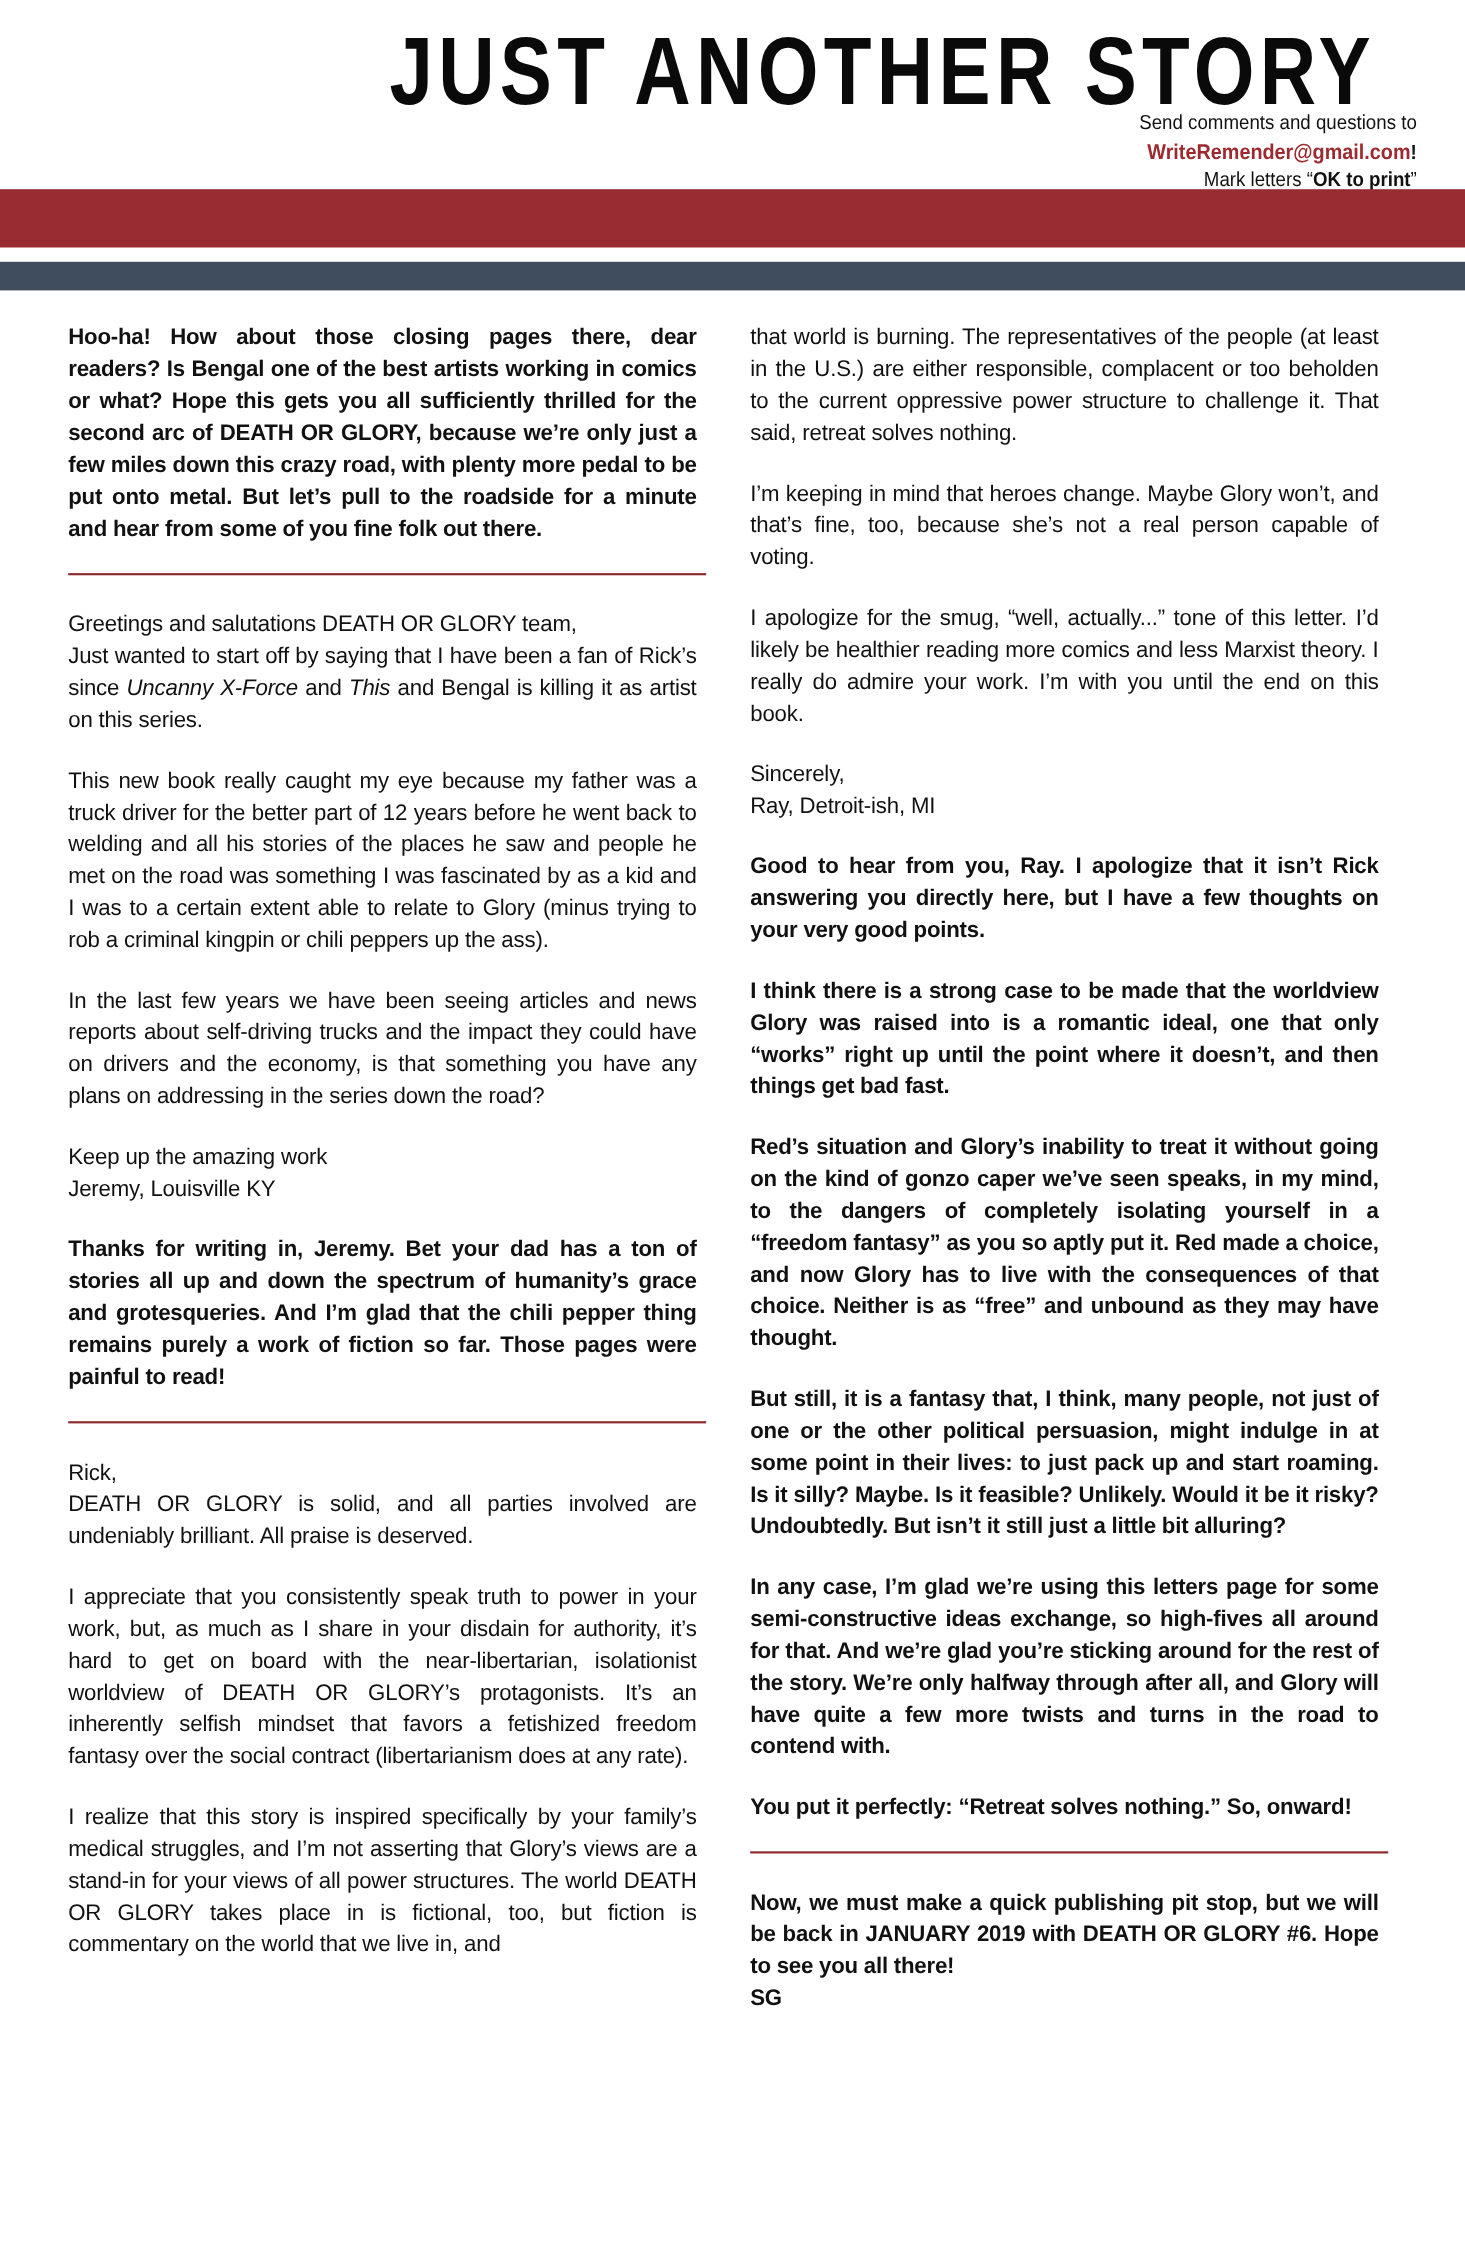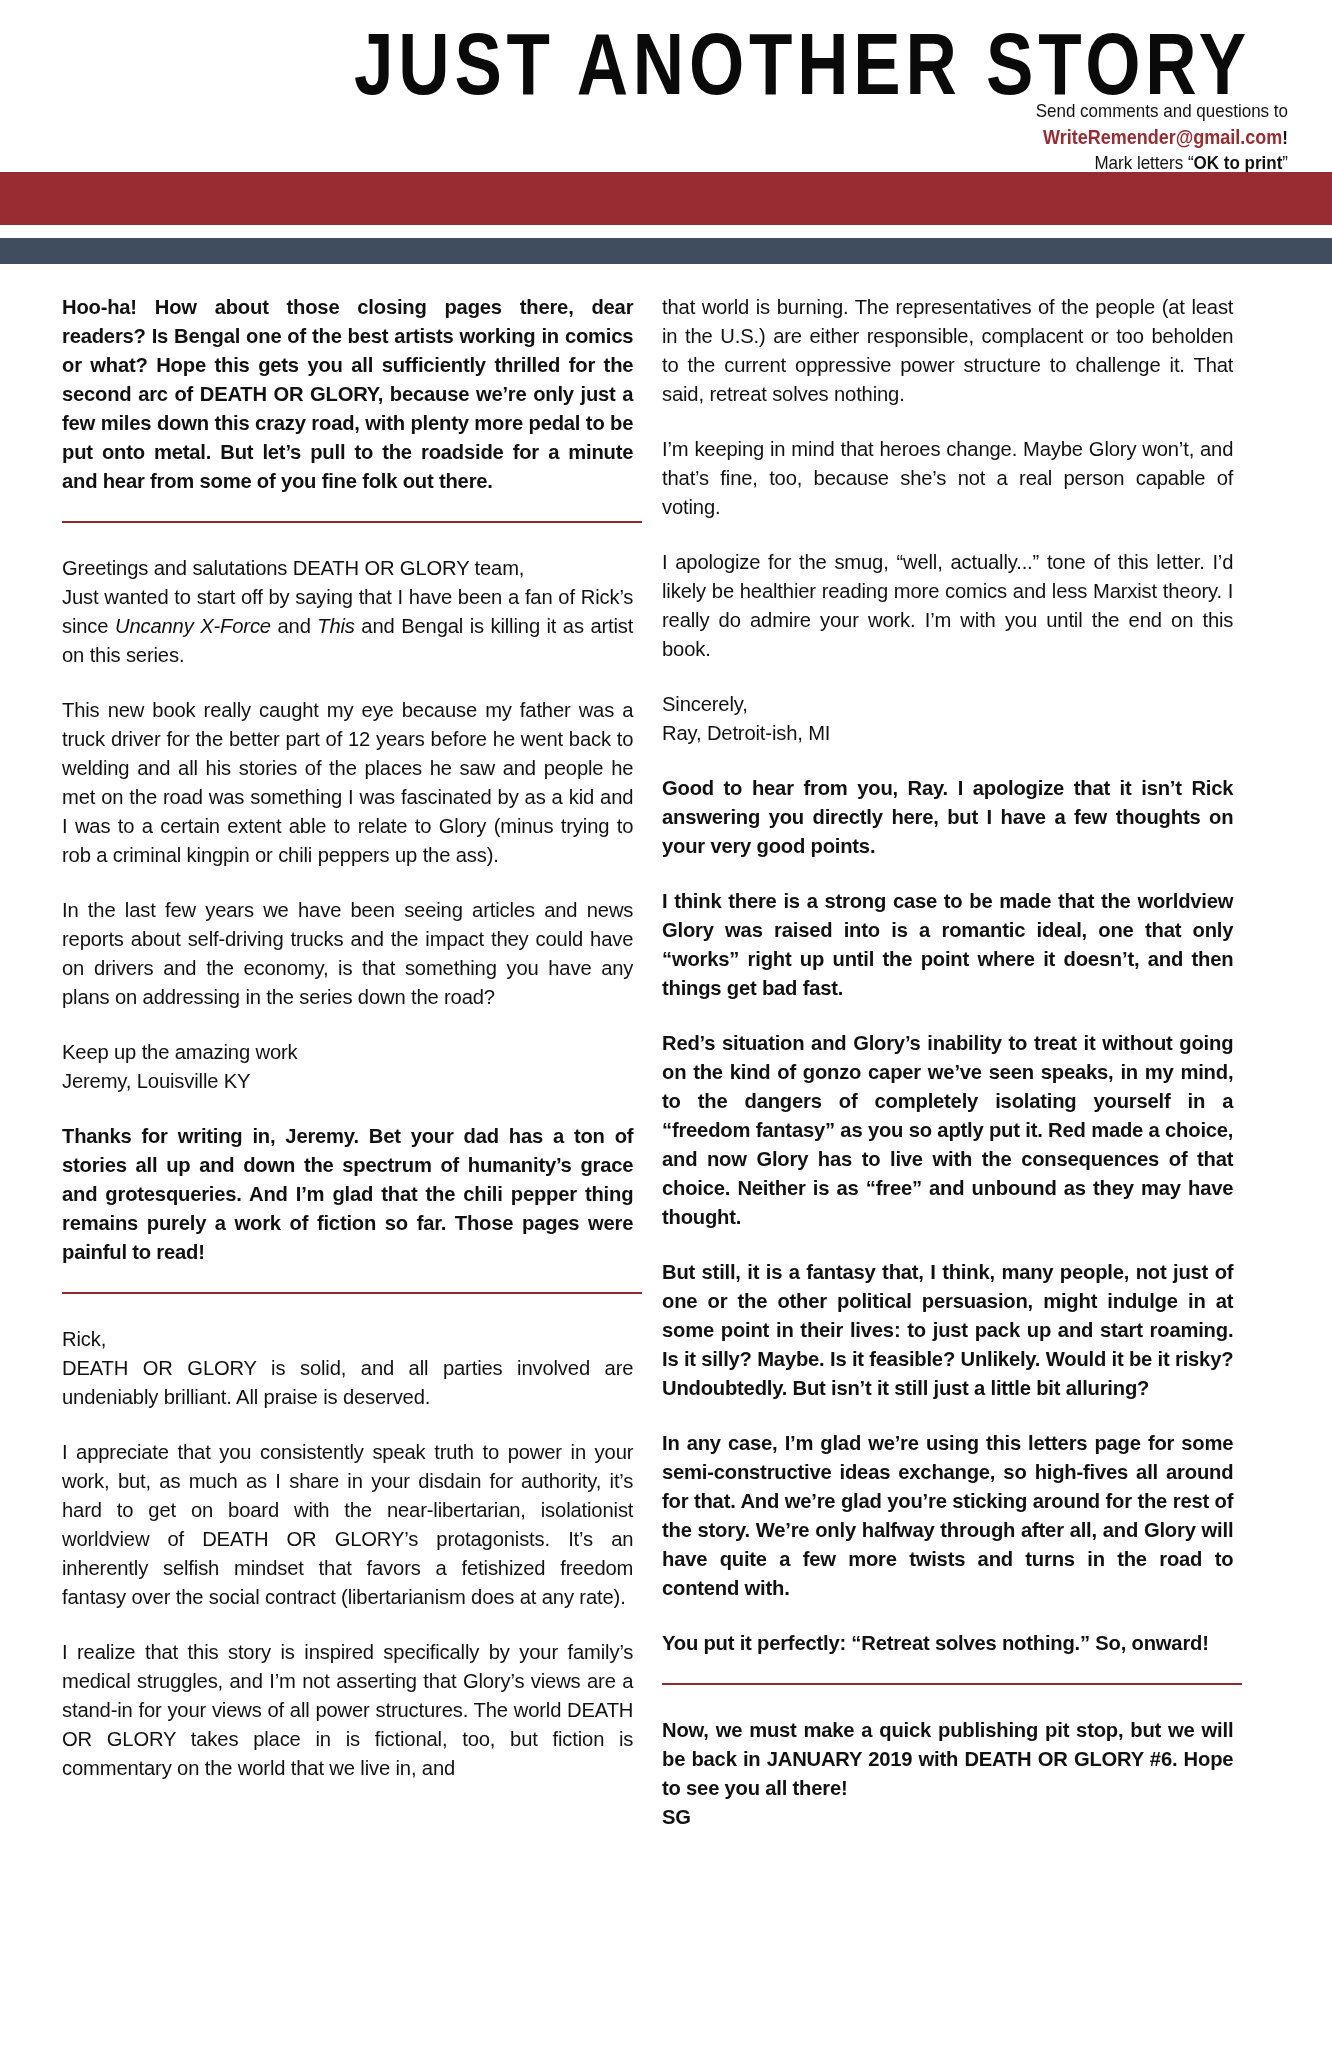--- a/index.html
+++ b/index.html
@@ -69,21 +69,21 @@
     background: #3f4d5e;
   }
 
   
   .columns {
     position: absolute;
     top: 292px;
     left: 0;
     width: 1332px;
     display: flex;
-    gap: 20px;
+    gap: 40px;
     padding: 0 62px;
     box-sizing: border-box;
   }
   .col {
     width: 580px;
     flex: 0 0 580px;
   }
 
   p.body {
     margin: 0 0 26px 0;

